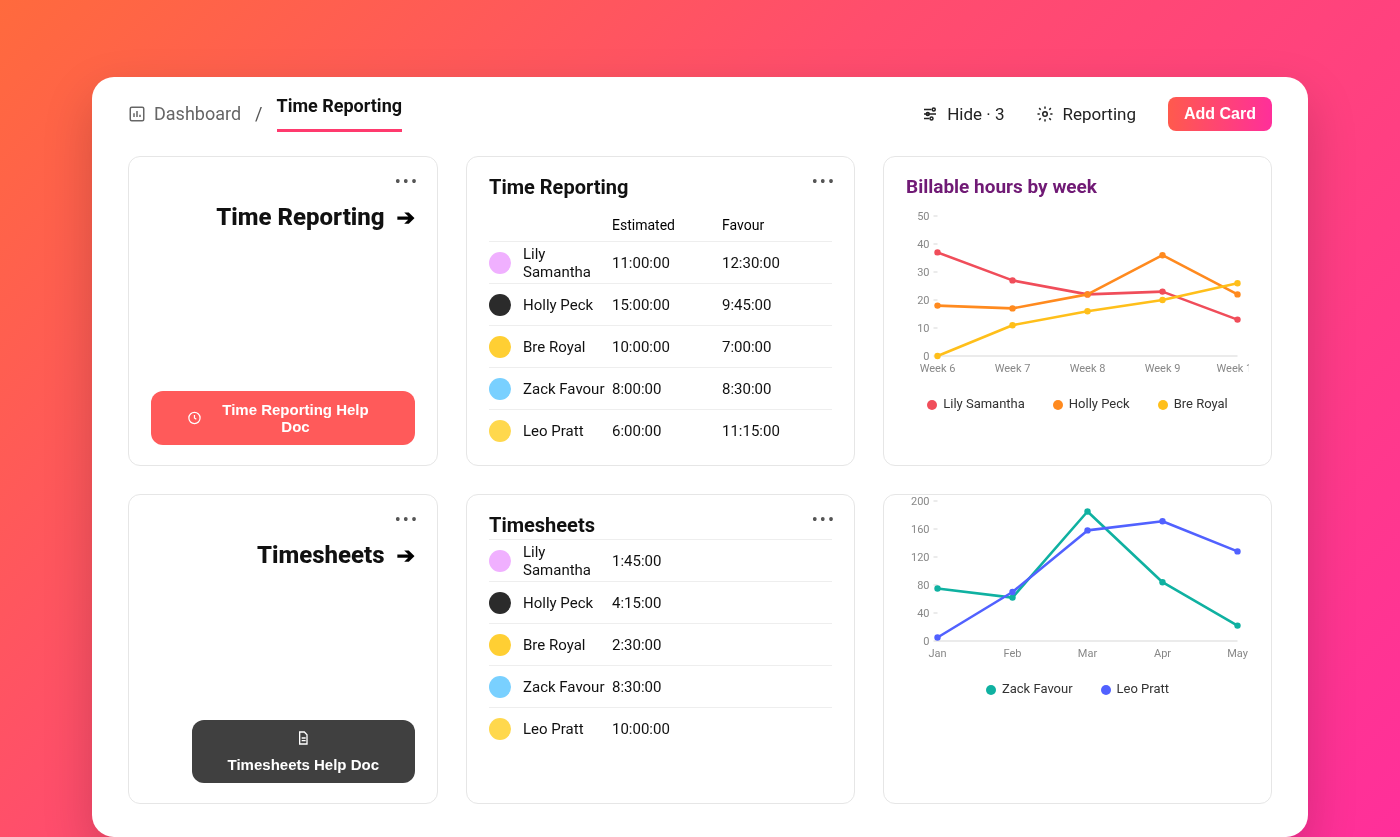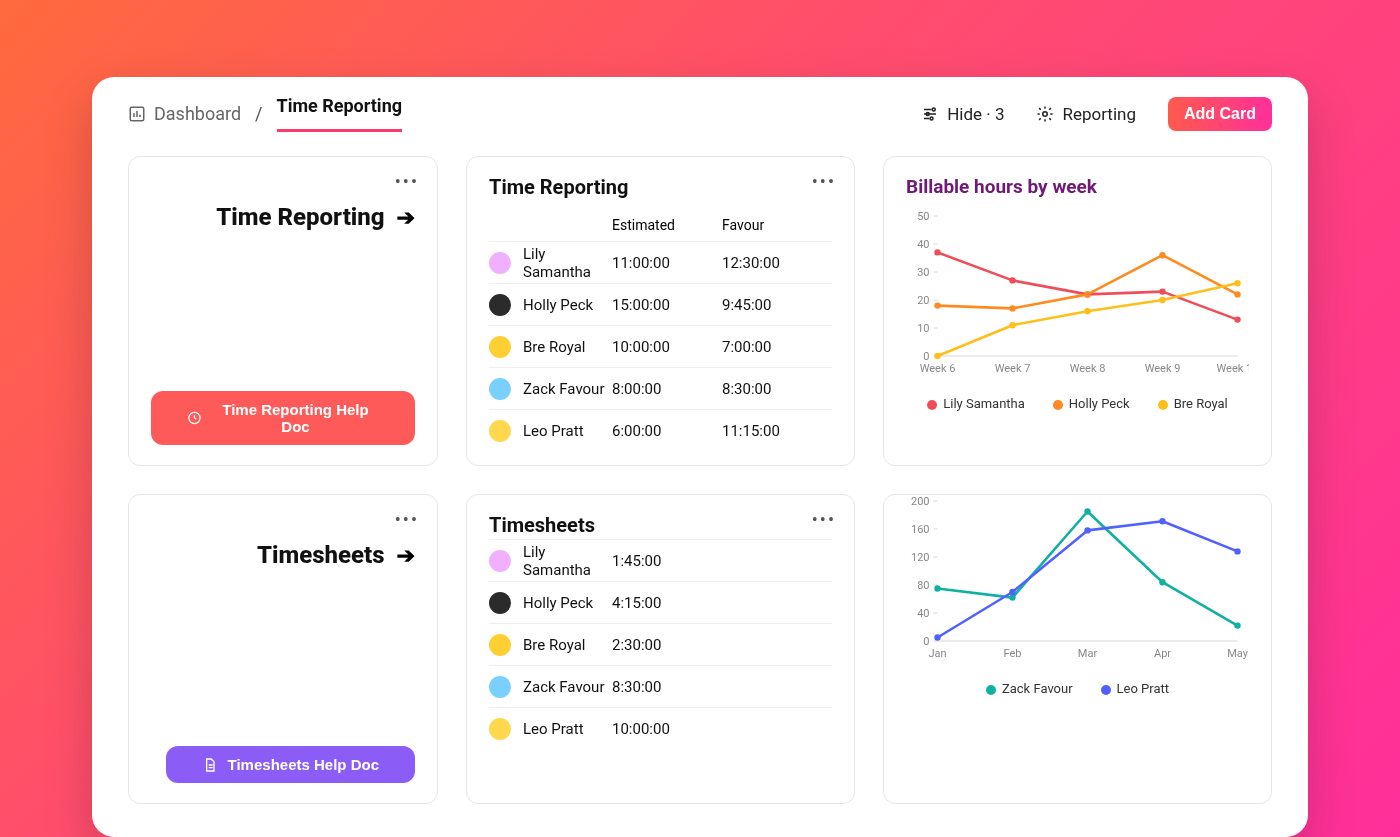--- a/index.html
+++ b/index.html
@@ -73,21 +73,21 @@
   .info-card .desc { margin-top:14px; color:#555; font-size:14.5px; line-height:1.55; text-align:right; }
   .help-btn {
     margin-top:auto;
     align-self:flex-end;
     display:inline-flex; align-items:center; gap:10px;
     color:#fff; border:none; border-radius:12px;
     padding:10px 36px; font-size:15px; font-weight:600; cursor:pointer;
   }
   .help-btn svg { width:16px; height:16px; stroke:#fff; }
   .help-red { background:#ff5a5a; }
-  .help-teal { background:#8b5cf6; }
+  .help-teal { background:#404040;flex-direction:column; }
 
   
   .tcard .tcard-title { font-size:20px; font-weight:700; color:#111; }
   .tcard .head {
     display:grid;
     grid-template-columns: 1fr 110px 110px;
     padding: 18px 0 6px 0;
     color:#000000; font-size:14px;
   }
   .tcard .head span:nth-child(2), .tcard .head span:nth-child(3) { text-align:left; }

